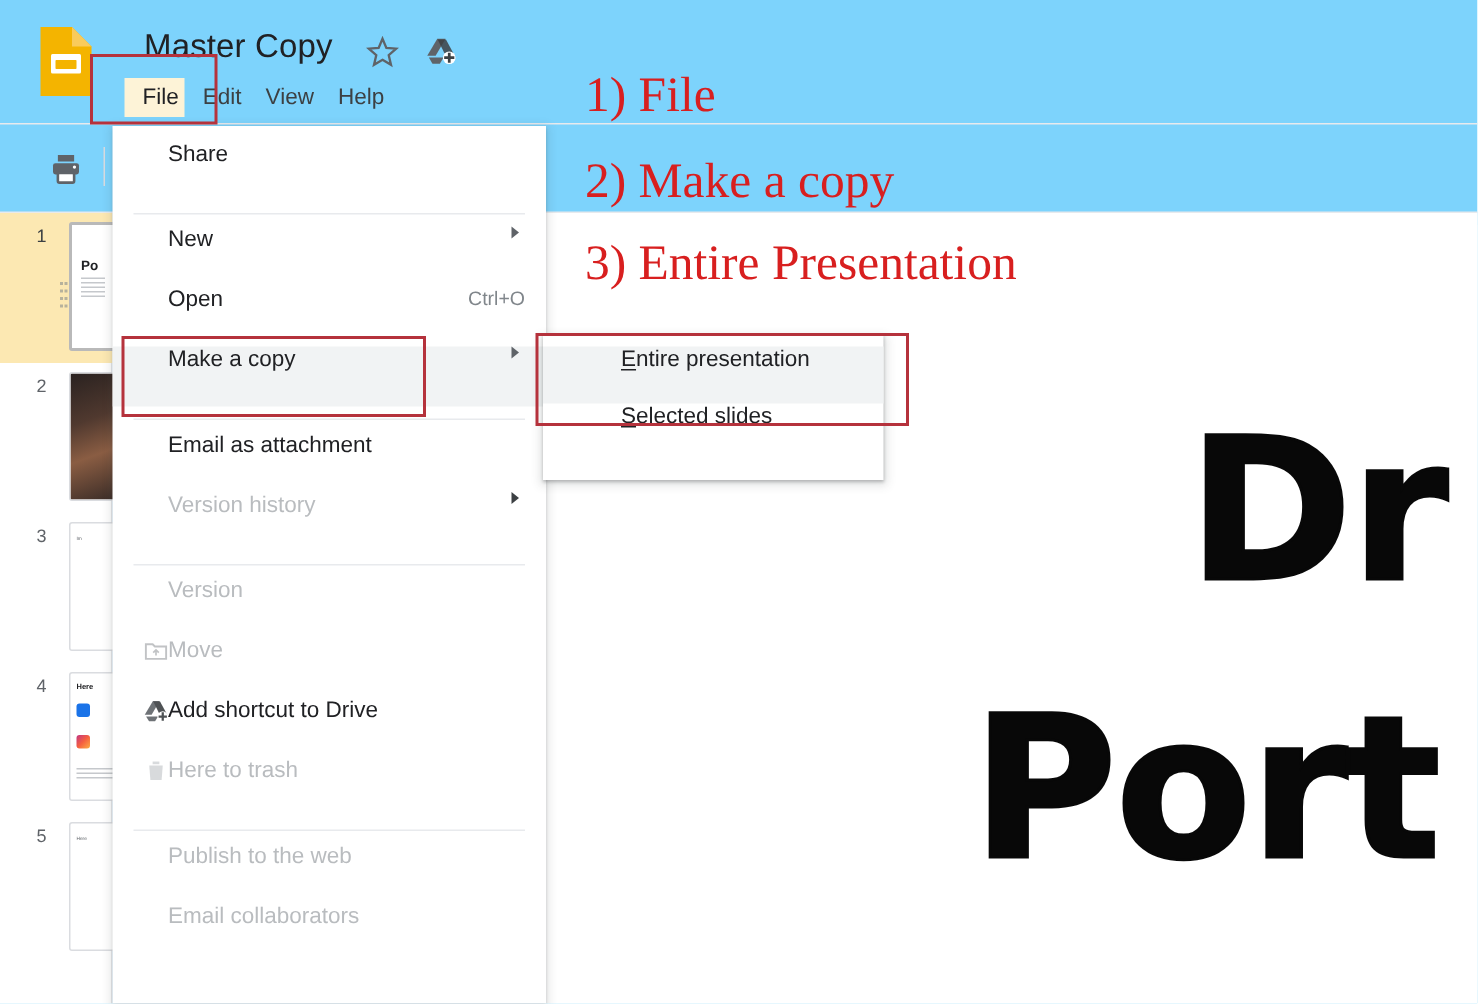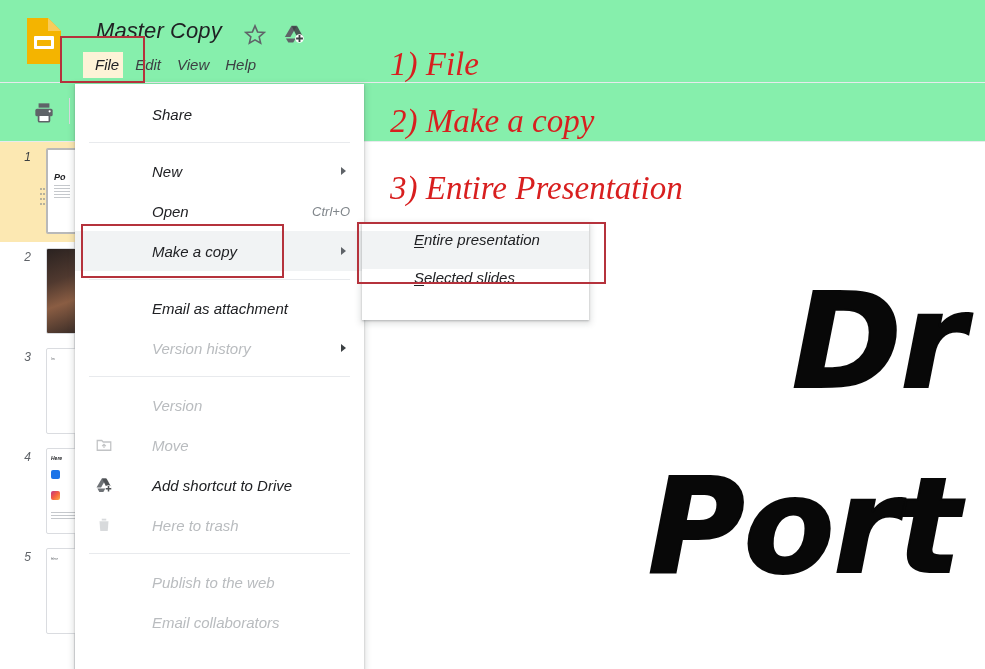--- a/index.html
+++ b/index.html
@@ -2,21 +2,21 @@
 <html><head>
 <meta charset="utf-8">
 <style>
   * { box-sizing: border-box; margin: 0; padding: 0; }
   html, body {
     width: 985px; height: 669px;
     overflow: hidden;
     background: #ffffff;
     font-family: "Liberation Sans", sans-serif;
   }
-  #app { position: relative; width: 985px; height: 669px; background:#86efac;font-style:italic; }
+  #app { position: relative; width: 985px; height: 669px; background:#7dd3fc; }
 
   
   .logo {
     position: absolute; left: 24px; top: 16px; width: 40px; height: 50px;
   }
   .logo svg { display:block; }
 
   .doc-title {
     position: absolute; left: 96px; top: 18px;
     font-size: 22px; color: #202124; letter-spacing: .1px;
@@ -100,22 +100,22 @@
 
   
   #file-menu {
     position:absolute; left:75px; top:84px; width:289px; height:585px;
     background:#fff;
     box-shadow: 0 2px 6px 2px rgba(60,64,67,.15), 0 1px 2px 0 rgba(60,64,67,.3);
     padding-top:10px;
     overflow:hidden;
   }
   .mi {
-    position:relative; display:flex; align-items:center;
-    height:40px; padding-left:77px; padding-right:14px;
+    position:relative; display:flex; align-items:flex-start;
+    height:40px; padding-left:37px; padding-right:14px;
     font-size:15px; color:#202124; white-space:nowrap;
   }
   .mi.disabled { color:#b9bcbf; }
   .mi.hl { background:#f1f3f4; }
   .mi .accel {
     position:absolute; right:14px; font-size:13px; color:#80868b;
   }
   .mi .arrow {
     position:absolute; right:18px; width:0;height:0;
     border-left:5px solid #5f6368;
@@ -142,21 +142,21 @@
 
   
   .annot {
     position:absolute;
     font-family:"Liberation Serif", serif;
     color:#d81f1f; white-space:nowrap;
     font-size:33px;
   }
   #annot-1 { left:390px; top:46px; }
   #annot-2 { left:390px; top:103px; }
-  #annot-3 { left:390px; top:170px; }
+  #annot-3 { left:390px; top:158px; }
 
   .redbox {
     position:absolute; border:2px solid #b5323c; pointer-events:none;
   }
   #redbox-file   { left:60px;  top:36px;  width:85px;  height:47px;  }
   #redbox-copy   { left:81px;  top:224px; width:203px; height:54px;  }
   #redbox-entire { left:357px; top:222px; width:249px; height:62px;  }
 </style>
 </head>
 <body>

